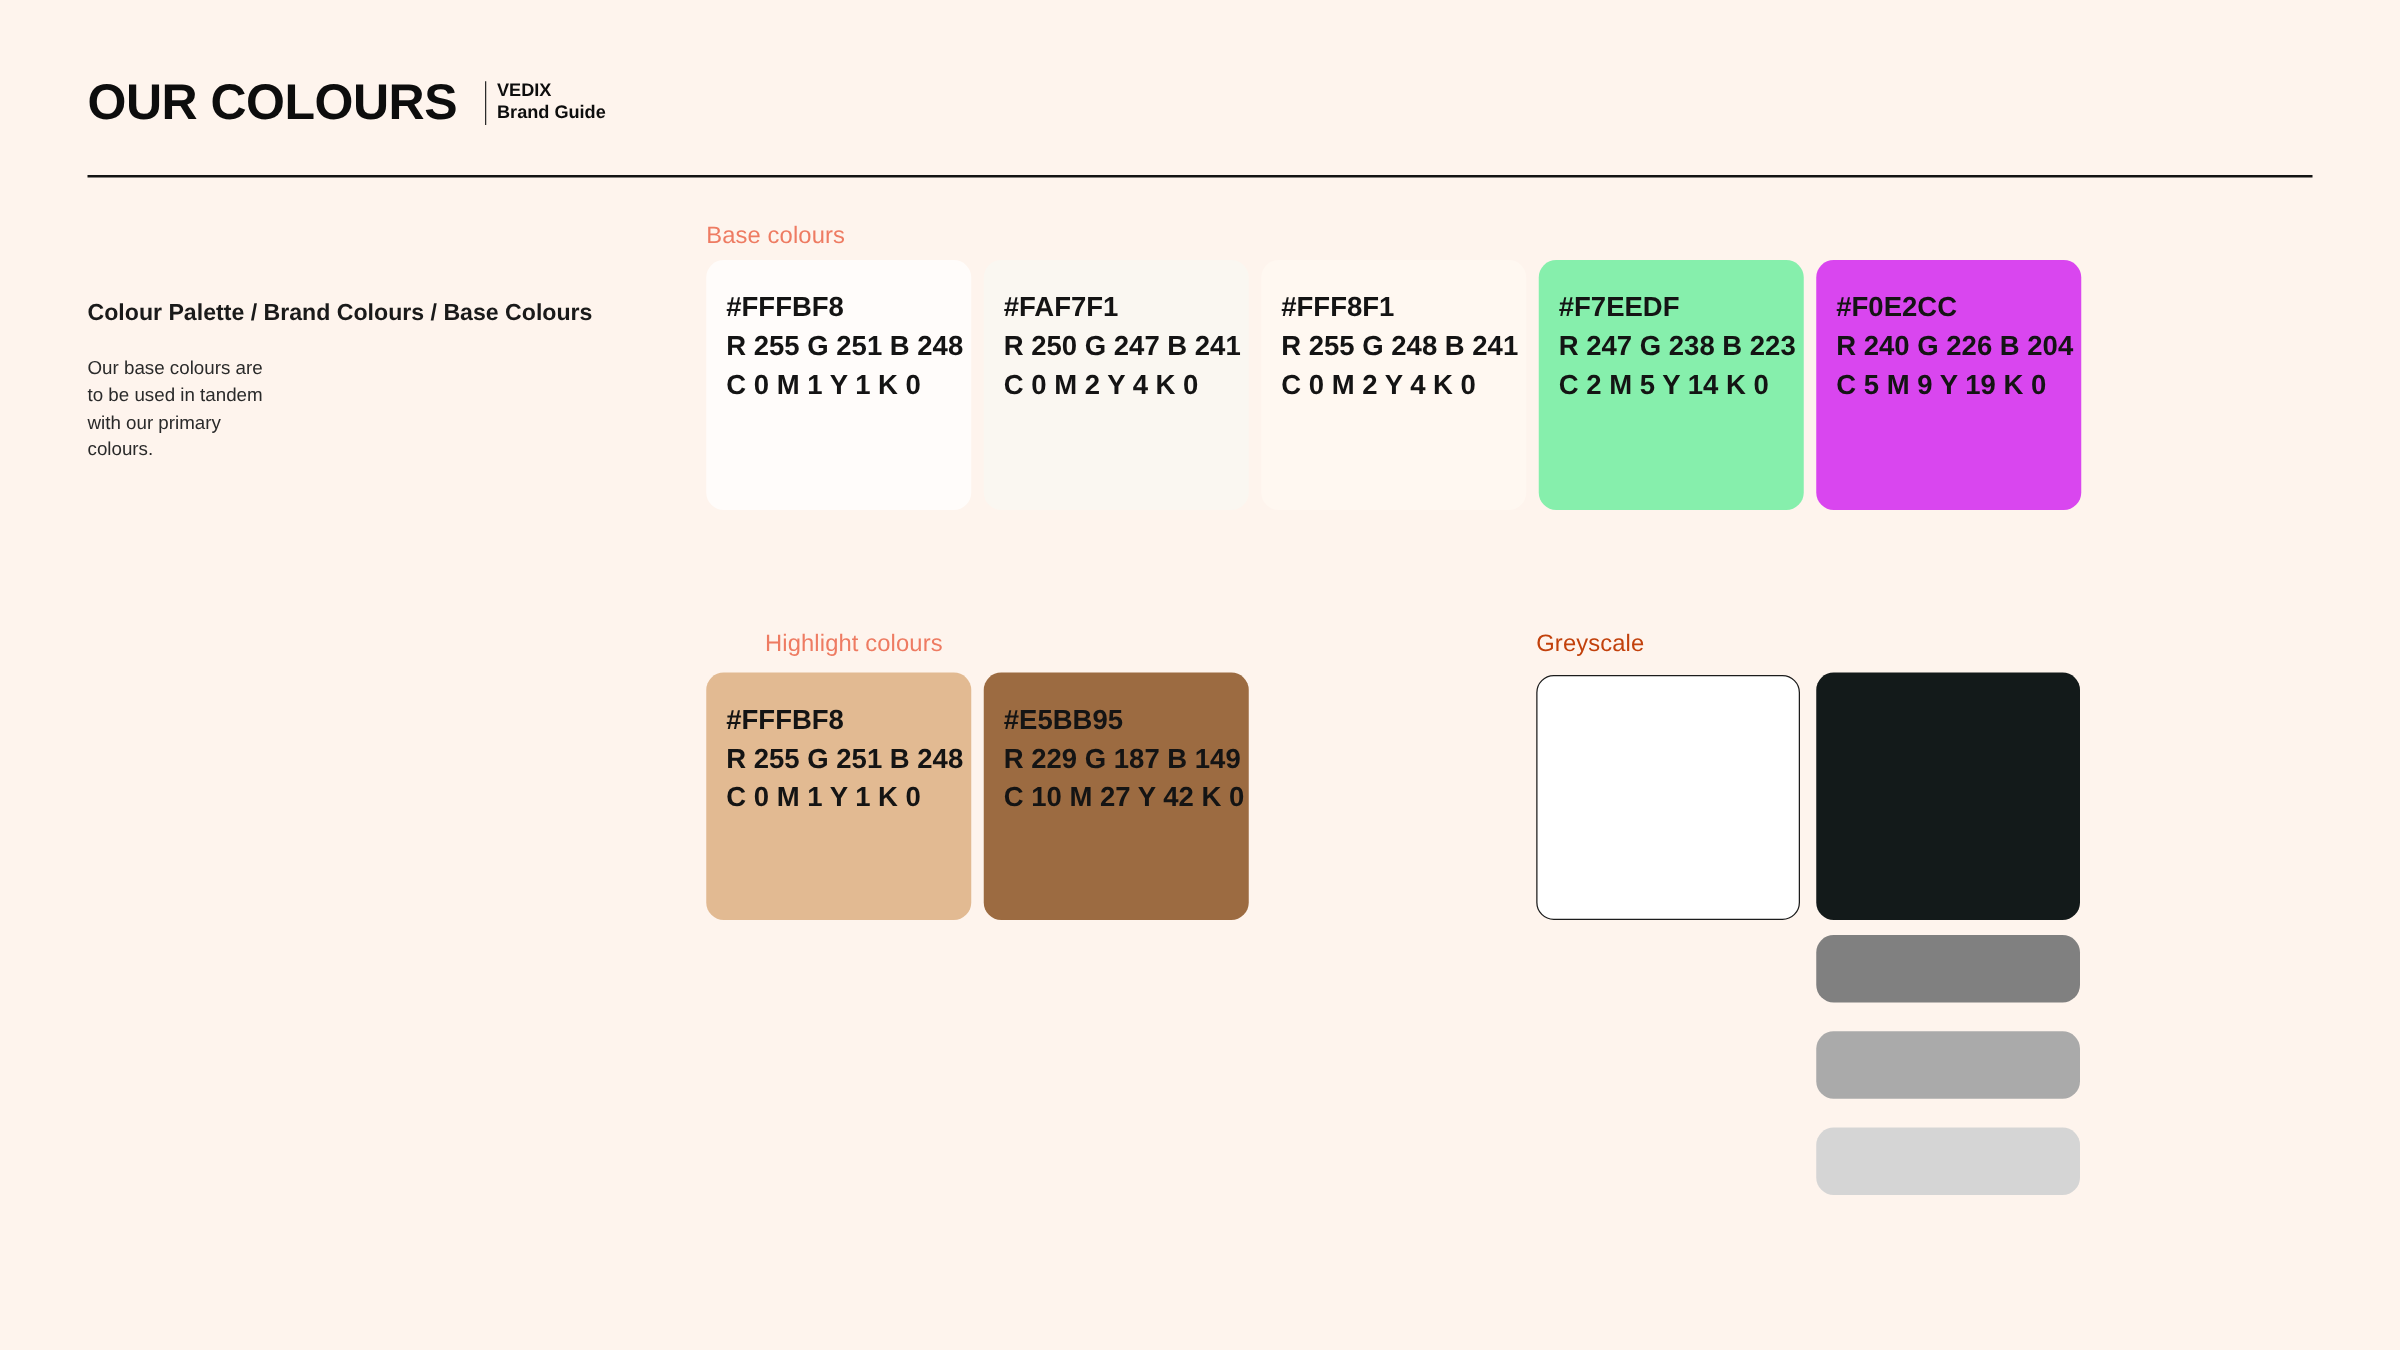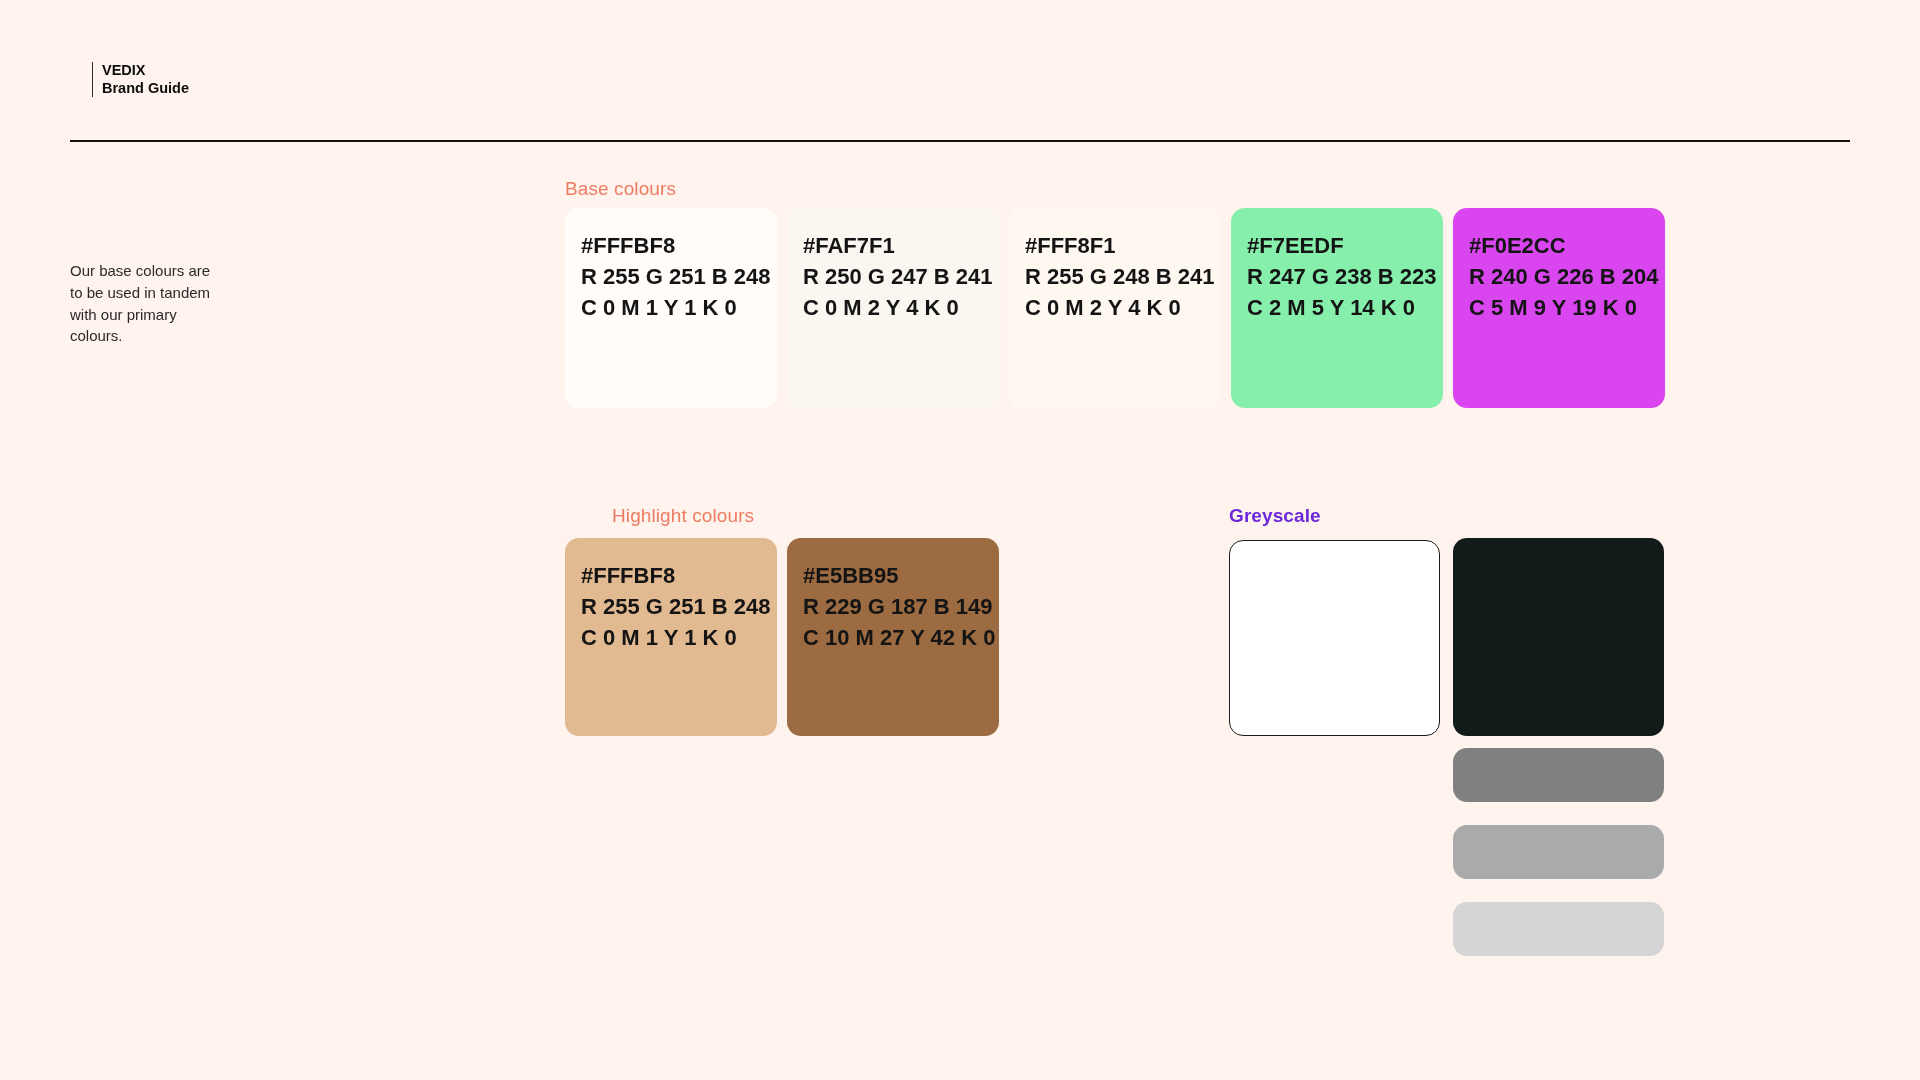--- a/index.html
+++ b/index.html
@@ -151,37 +151,39 @@
     height: 54px;
   }
   #grey-dark   { top: 748px; }
   #grey-mid    { top: 825px; }
   #grey-light  { top: 902px; }
 </style>
 </head>
 <body style="background: rgb(254, 244, 237);">
 
 <div class="header">
+  <div class="page-title">OUR COLOURS</div>
   <div class="brand-block">
     <div class="brand-rule"></div>
     <div class="brand-lines">
       <div class="brand-name">VEDIX</div>
       <div class="brand-sub">Brand Guide</div>
     </div>
   </div>
 </div>
 <div class="header-divider"></div>
 
 <div class="desc-col">
+  <div class="desc-heading">Colour Palette / Brand Colours / Base Colours</div>
   <div class="desc-body">Our base colours are to be used in tandem with our primary colours.</div>
 </div>
 
 <div class="section-label" id="label-base" style="color: rgb(238, 123, 98);">Base colours</div>
 <div class="section-label" id="label-highlight" style="color: rgb(238, 123, 98); margin-left: 47px;">Highlight colours</div>
-<div class="section-label" id="label-greyscale" style="color: #6d28d9; font-weight: bold;">Greyscale</div>
+<div class="section-label" id="label-greyscale" style="color: #c2410c;">Greyscale</div>
 
 <div class="swatch base-swatch" id="base-0" style="background-color: rgb(255, 252, 250);">
   <div class="swatch-text">
     <div>#FFFBF8</div>
     <div>R 255 G 251 B 248</div>
     <div>C 0 M 1 Y 1 K 0</div>
   </div>
 </div>
 <div class="swatch base-swatch" id="base-1" style="background-color: rgb(250, 247, 241);">
   <div class="swatch-text">

